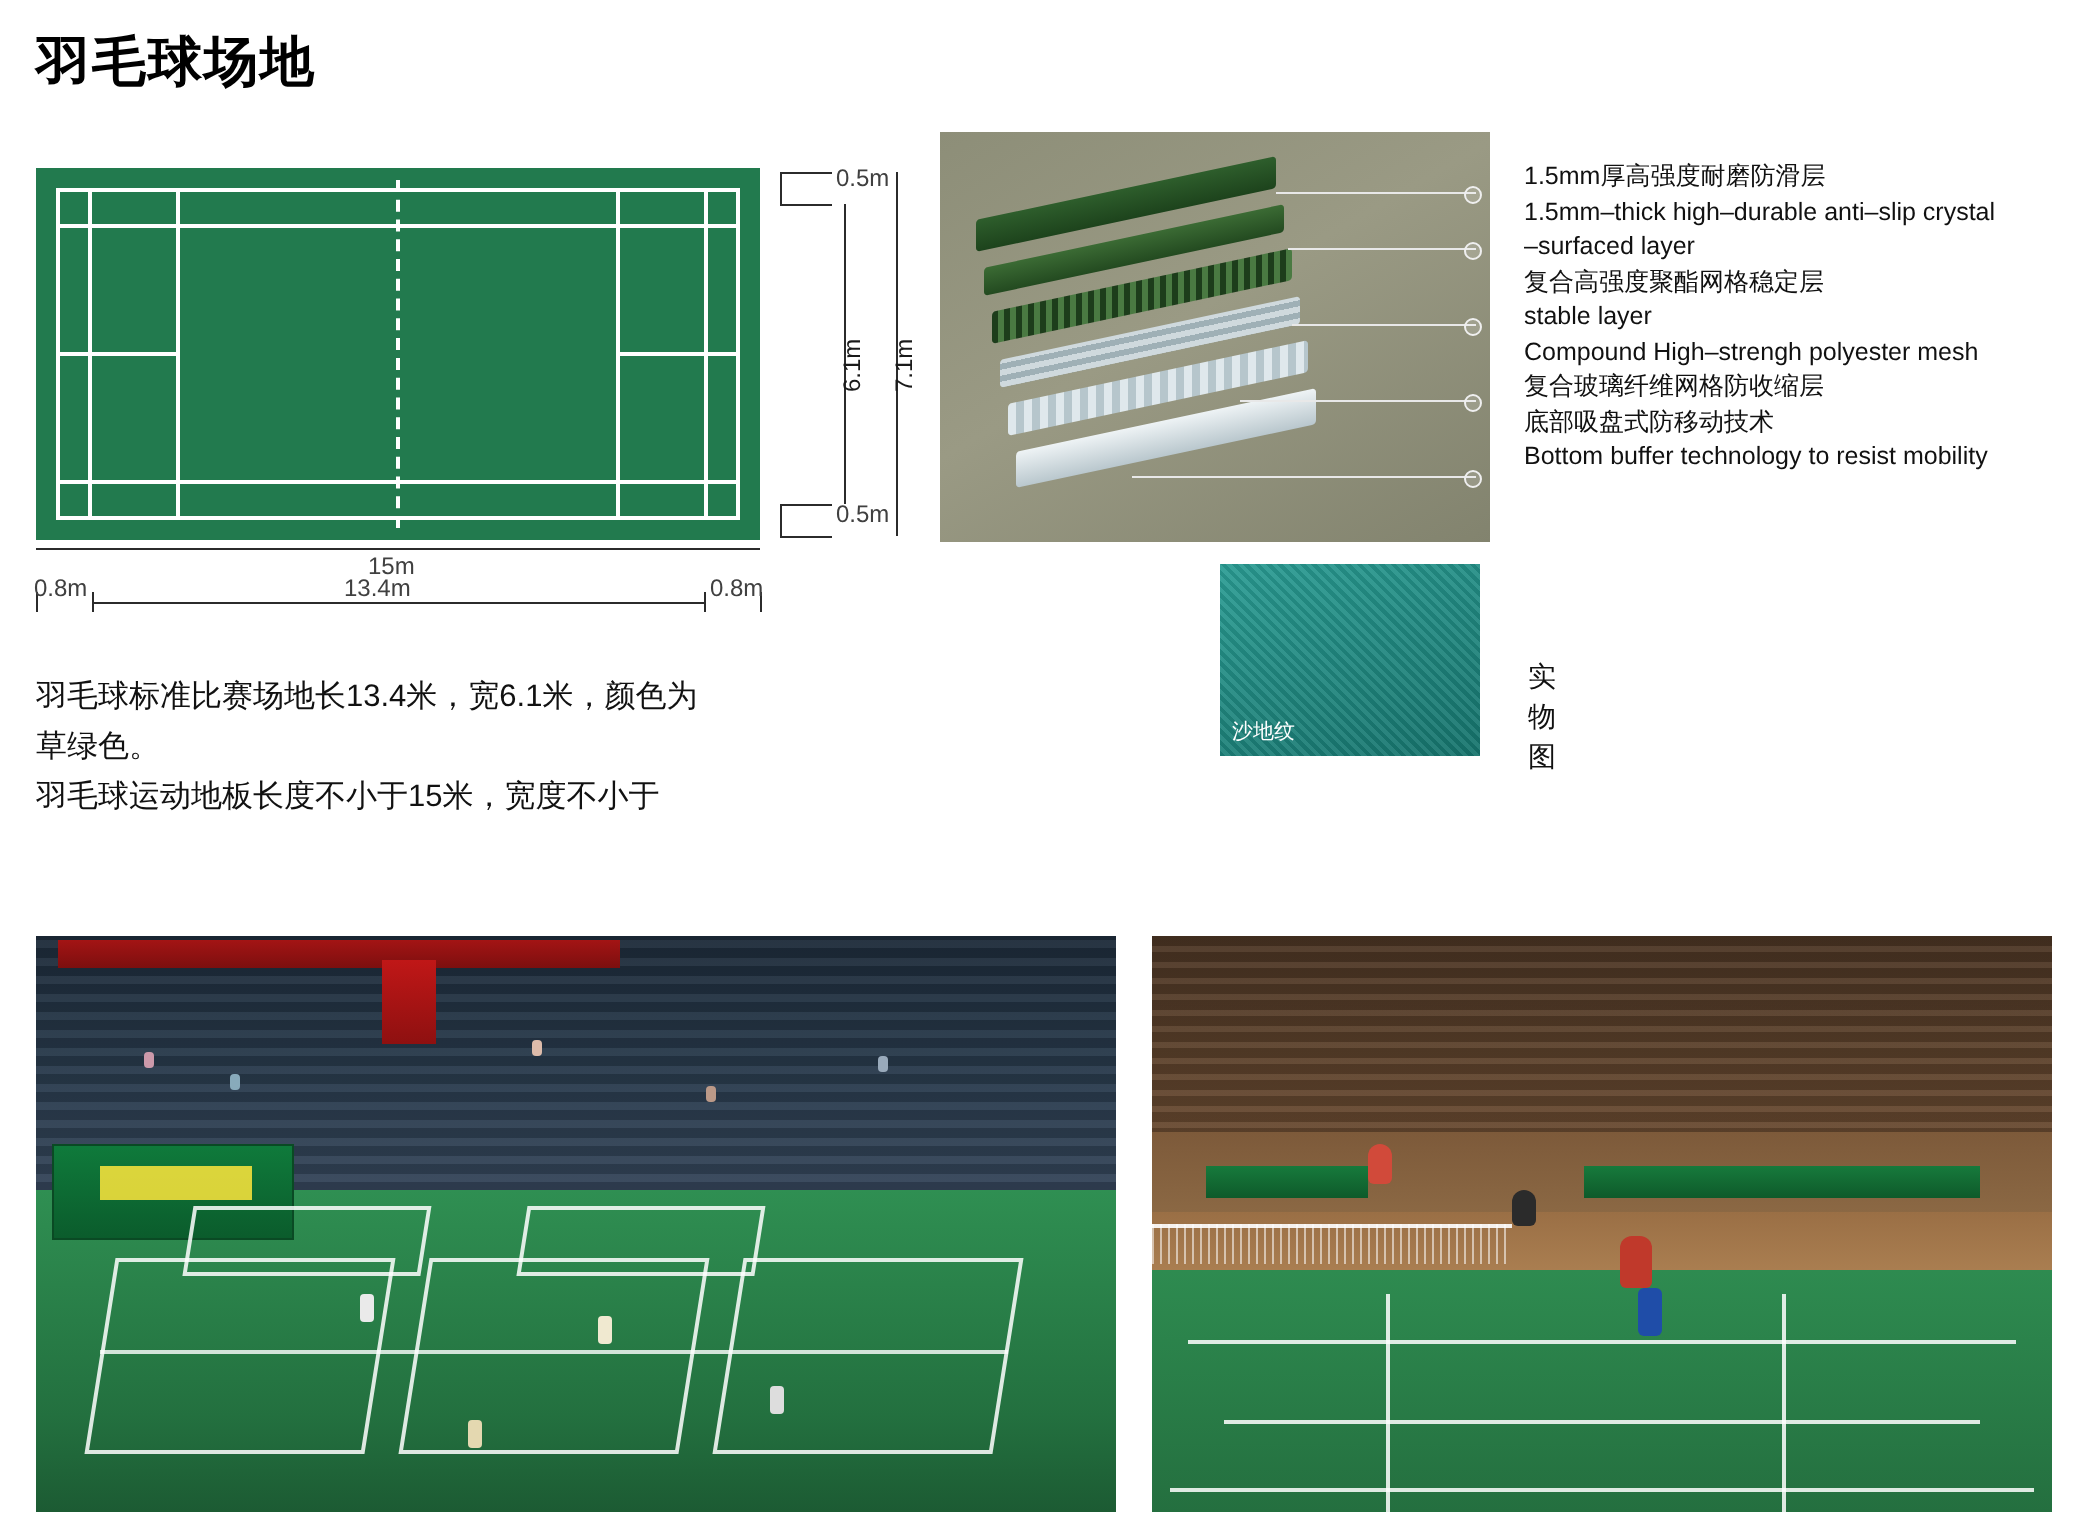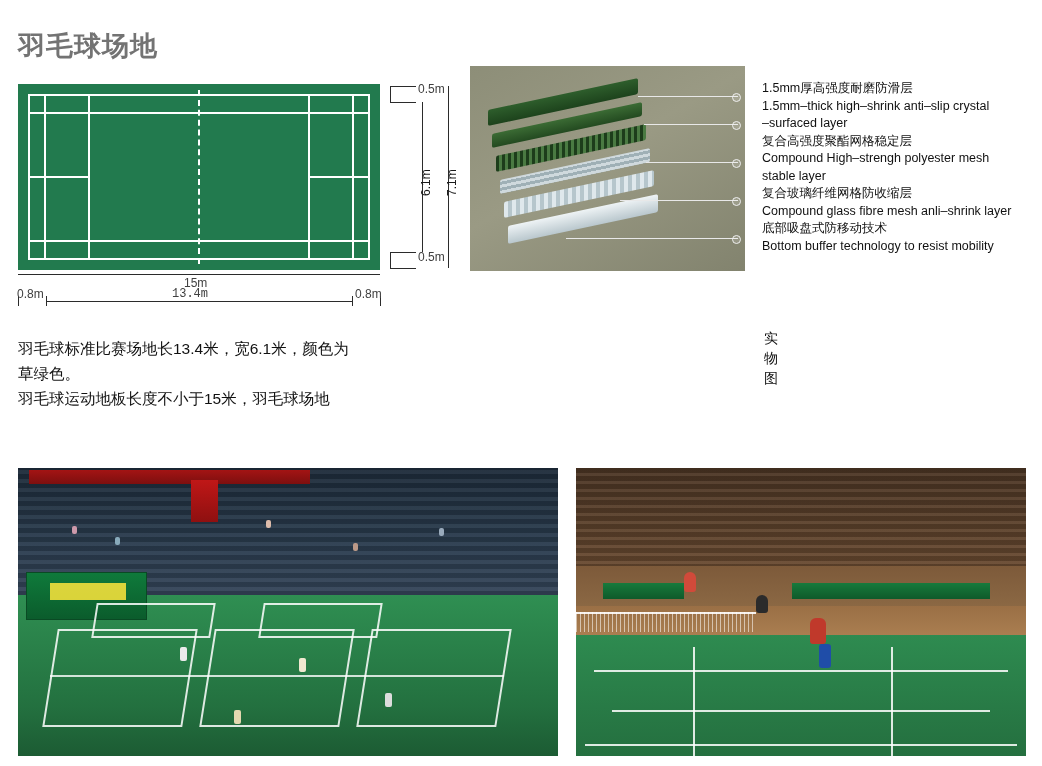--- a/index.html
+++ b/index.html
@@ -18,24 +18,24 @@
   .page {
     position: relative;
     width: 1042px;
     height: 766px;
   }
 
   
   .title {
     position: absolute;
     left: 18px;
-    top: 28px;
+    top: 13px;
     font-size: 27px;
     font-weight: bold;
-    color: #737373;
+    color: #000000;
     letter-spacing: 1px;
   }
 
   
   .court-block {
     position: absolute;
     left: 18px;
     top: 84px;
     width: 420px;
     height: 230px;
@@ -390,29 +390,29 @@
     <div class="vlabel" style="left:427px; top:112px;">7.1m</div>
 
     <div class="dimline" style="left:0px; top:190px; width:362px; height:1px;"></div>
     <div class="dimlabel" style="left:166px; top:192px;">15m</div>
 
     <div class="dimline" style="left:0px; top:212px; width:1px; height:10px;"></div>
     <div class="dimline" style="left:28px; top:212px; width:1px; height:10px;"></div>
     <div class="dimline" style="left:334px; top:212px; width:1px; height:10px;"></div>
     <div class="dimline" style="left:362px; top:212px; width:1px; height:10px;"></div>
     <div class="dimline" style="left:28px; top:217px; width:306px; height:1px;"></div>
-    <div class="dimlabel" style="left:154px; top:203px;font-family:Liberation Mono, monospace;">13.4m</div>
+    <div class="dimlabel" style="left:154px; top:203px;">13.4m</div>
     <div class="dimlabel" style="left:-1px; top:203px;">0.8m</div>
     <div class="dimlabel" style="left:337px; top:203px;">0.8m</div>
   </div>
 
   <div class="body-text">
     <div>羽毛球标准比赛场地长13.4米，宽6.1米，颜色为</div>
     <div>草绿色。</div>
-    <div>羽毛球运动地板长度不小于15米，羽毛球场地</div>
+    <div>羽毛球运动地板长度不小于15米，宽度不小于</div>
   </div>
 
   <div class="layers-photo">
     <div class="lay lay1"></div>
     <div class="lay lay2"></div>
     <div class="lay lay3"></div>
     <div class="lay lay4"></div>
     <div class="lay lay5"></div>
     <div class="lay lay6"></div>
 
@@ -424,40 +424,42 @@
     <div class="dot" style="left:262px; top:27px;"></div>
     <div class="dot" style="left:262px; top:55px;"></div>
     <div class="dot" style="left:262px; top:93px;"></div>
     <div class="dot" style="left:262px; top:131px;"></div>
     <div class="dot" style="left:262px; top:169px;"></div>
   </div>
 
   <div class="layer-list">
     <div class="layer-item">
       <span class="cn">1.5mm厚高强度耐磨防滑层</span>
-      <span class="en">1.5mm–thick high–shrink anti–slip crystal</span>
+      <span class="en">1.5mm–thick high–durable anti–slip crystal</span>
       <span class="en">–surfaced layer</span>
     </div>
     <div class="layer-item">
       <span class="cn">复合高强度聚酯网格稳定层</span>
+      <span class="en">stable layer</span>
       <span class="en">Compound High–strengh polyester mesh</span>
-      <span class="en">stable layer</span>
     </div>
     <div class="layer-item">
       <span class="cn">复合玻璃纤维网格防收缩层</span>
-      <span class="en">Compound glass fibre mesh anli–shrink layer</span>
     </div>
     <div class="layer-item">
     </div>
     <div class="layer-item">
       <span class="cn">底部吸盘式防移动技术</span>
       <span class="en">Bottom buffer technology to resist mobility</span>
     </div>
   </div>
 
+  <div class="swatch sw2">
+    <span class="cap">沙地纹</span>
+  </div>
 
   <div class="real-label">
     <div>实</div>
     <div>物</div>
     <div>图</div>
   </div>
 
   <div class="photo photo-left">
     <div class="pl-stands"></div>
     <div class="pl-banner"></div>

